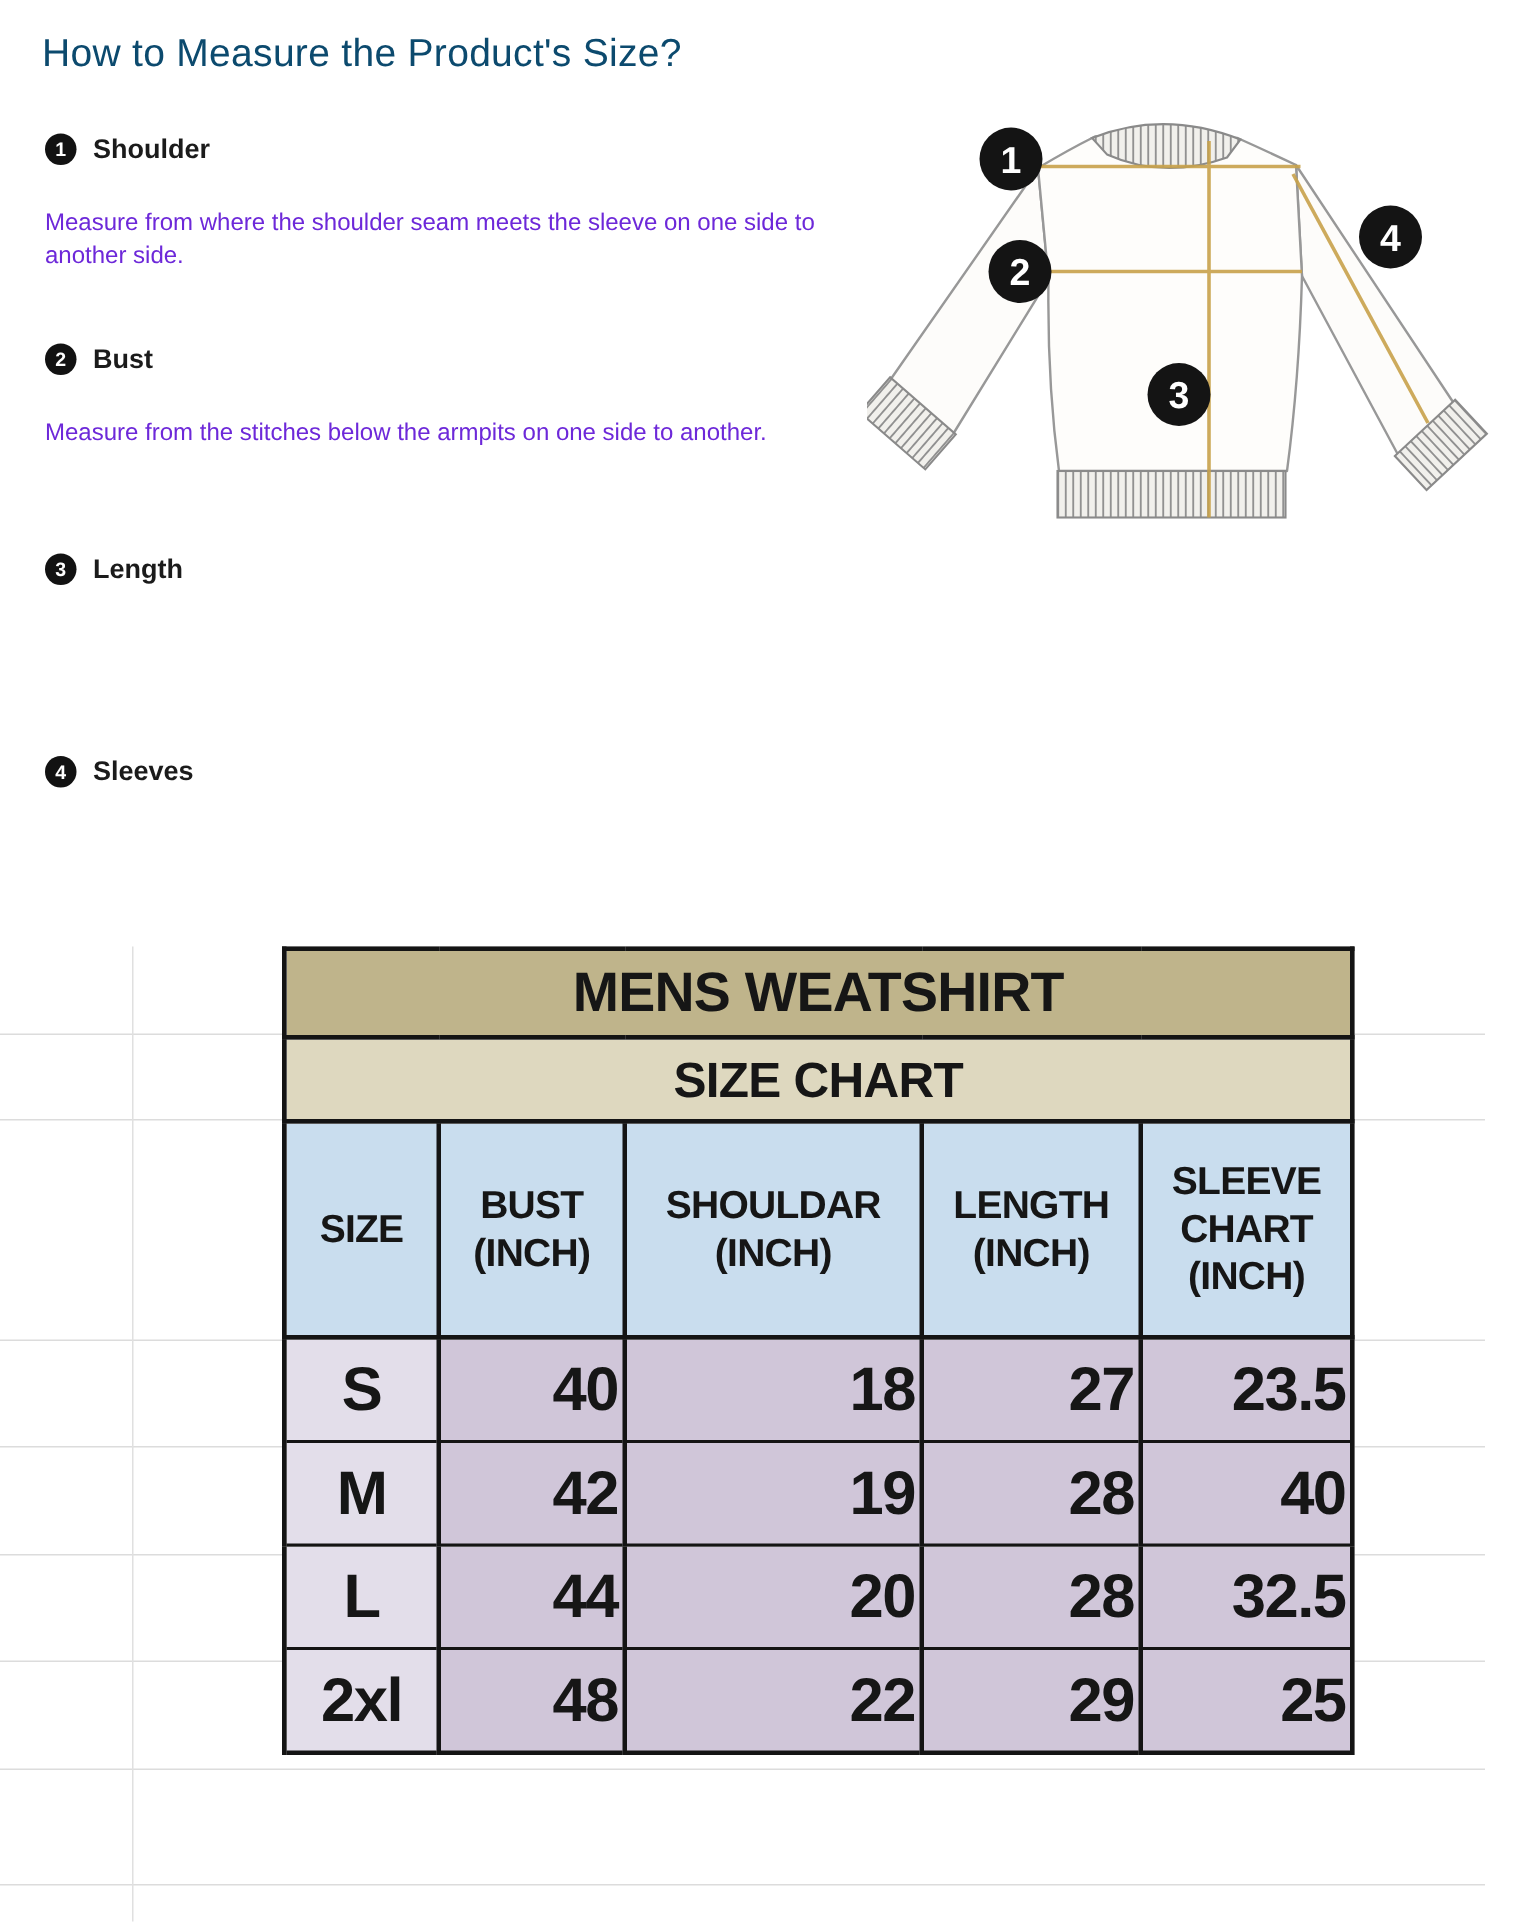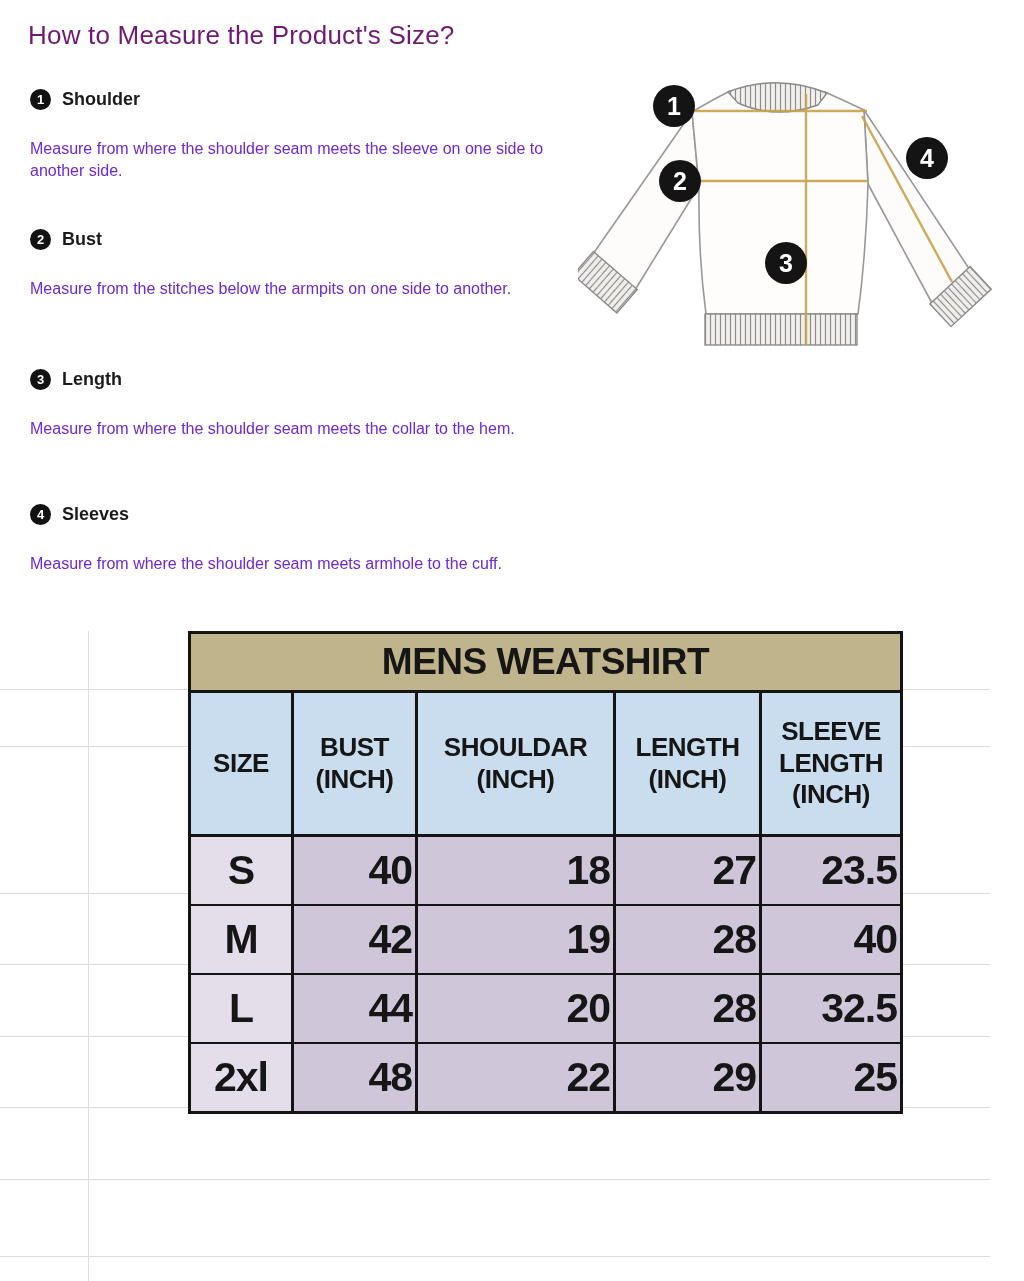--- a/index.html
+++ b/index.html
@@ -2,21 +2,21 @@
 <html><head>
 <meta charset="utf-8">
 <style>
   html,body{margin:0;padding:0;}
   body{
     width:1024px;height:1281px;position:relative;background:#ffffff;
     font-family:"Liberation Sans", sans-serif;overflow:hidden;color:#222;
   }
   .page-title{
     position:absolute;left:28px;top:20px;font-size:26px;font-weight:400;
-    color:#701a75;letter-spacing:.2px;
+    color:#0c4a6e;letter-spacing:.2px;
   }
   .section{position:absolute;left:30px;width:545px;}
   .section-head{display:flex;align-items:center;gap:11px;font-size:18px;font-weight:700;color:#1b1b1b;height:22px;}
   .num-badge{
     width:21px;height:21px;min-width:21px;border-radius:50%;background:#121212;color:#fff;
     font-size:13px;font-weight:700;display:flex;align-items:center;justify-content:center;line-height:1;
   }
   .section-desc{margin:28px 0 0 0;font-size:16px;color:#6d28d9;line-height:22px;width:515px;}
   
   .diagram{position:absolute;left:578px;top:58px;width:424px;height:300px;}
@@ -59,29 +59,27 @@
     <span>Bust</span>
   </div>
   <p class="section-desc">Measure from the stitches below the armpits on one side to another.</p>
 </div>
 
 <div class="section" style="top:368px">
   <div class="section-head">
     <span class="num-badge">3</span>
     <span>Length</span>
   </div>
-  <p class="section-desc">Measure from where the shoulder seam meets the collar to the hem.</p>
 </div>
 
 <div class="section" style="top:503px">
   <div class="section-head">
     <span class="num-badge">4</span>
     <span>Sleeves</span>
   </div>
-  <p class="section-desc">Measure from where the shoulder seam meets armhole to the cuff.</p>
 </div>
 
 <svg class="diagram" viewBox="0 0 424 300">
   <defs>
     <pattern id="rib" width="5" height="8" patternUnits="userSpaceOnUse">
       <rect width="5" height="8" fill="#f1f0ec"></rect>
       <line x1="2.5" y1="0" x2="2.5" y2="8" stroke="#8d8d8d" stroke-width="1.2"></line>
     </pattern>
   </defs>
 
@@ -132,26 +130,29 @@
     <col style="width:103px">
       <col style="width:124px">
       <col style="width:198px">
       <col style="width:146px">
       <col style="width:141px">
   </colgroup>
   <tbody>
     <tr class="row-title">
       <td colspan="5">MENS WEATSHIRT</td>
     </tr>
+    <tr class="row-subtitle">
+      <td colspan="5">SIZE CHART</td>
+    </tr>
     <tr class="row-header">
       <td>SIZE</td>
       <td>BUST (INCH)</td>
       <td>SHOULDAR (INCH)</td>
       <td>LENGTH (INCH)</td>
-      <td>SLEEVE LENGTH (INCH)</td>
+      <td>SLEEVE CHART (INCH)</td>
     </tr>
     <tr class="row-data">
       <td class="cell-size">S</td>
       <td class="cell-val">40</td>
       <td class="cell-val">18</td>
       <td class="cell-val">27</td>
       <td class="cell-val">23.5</td>
     </tr>
     <tr class="row-data">
       <td class="cell-size">M</td>

